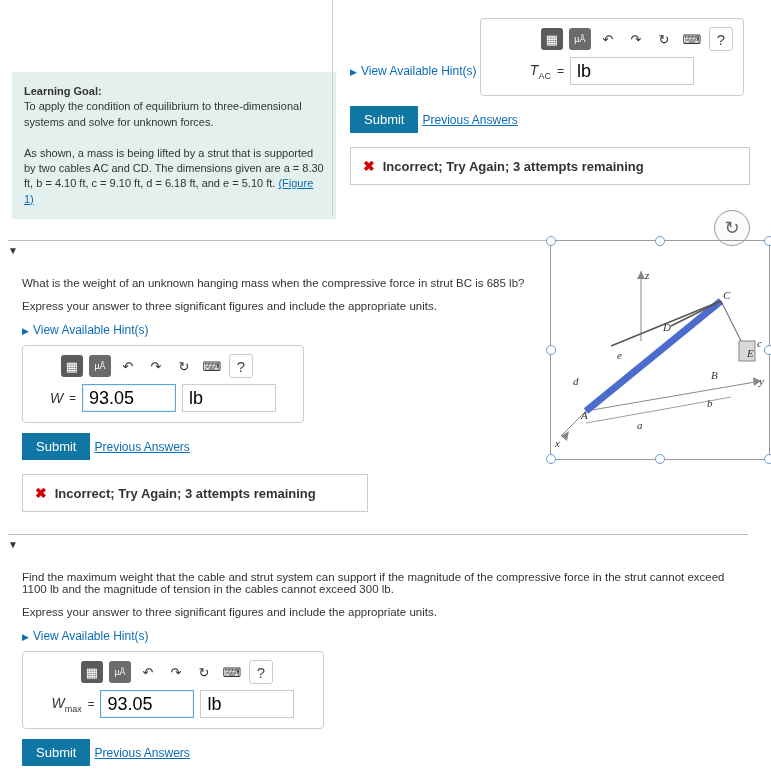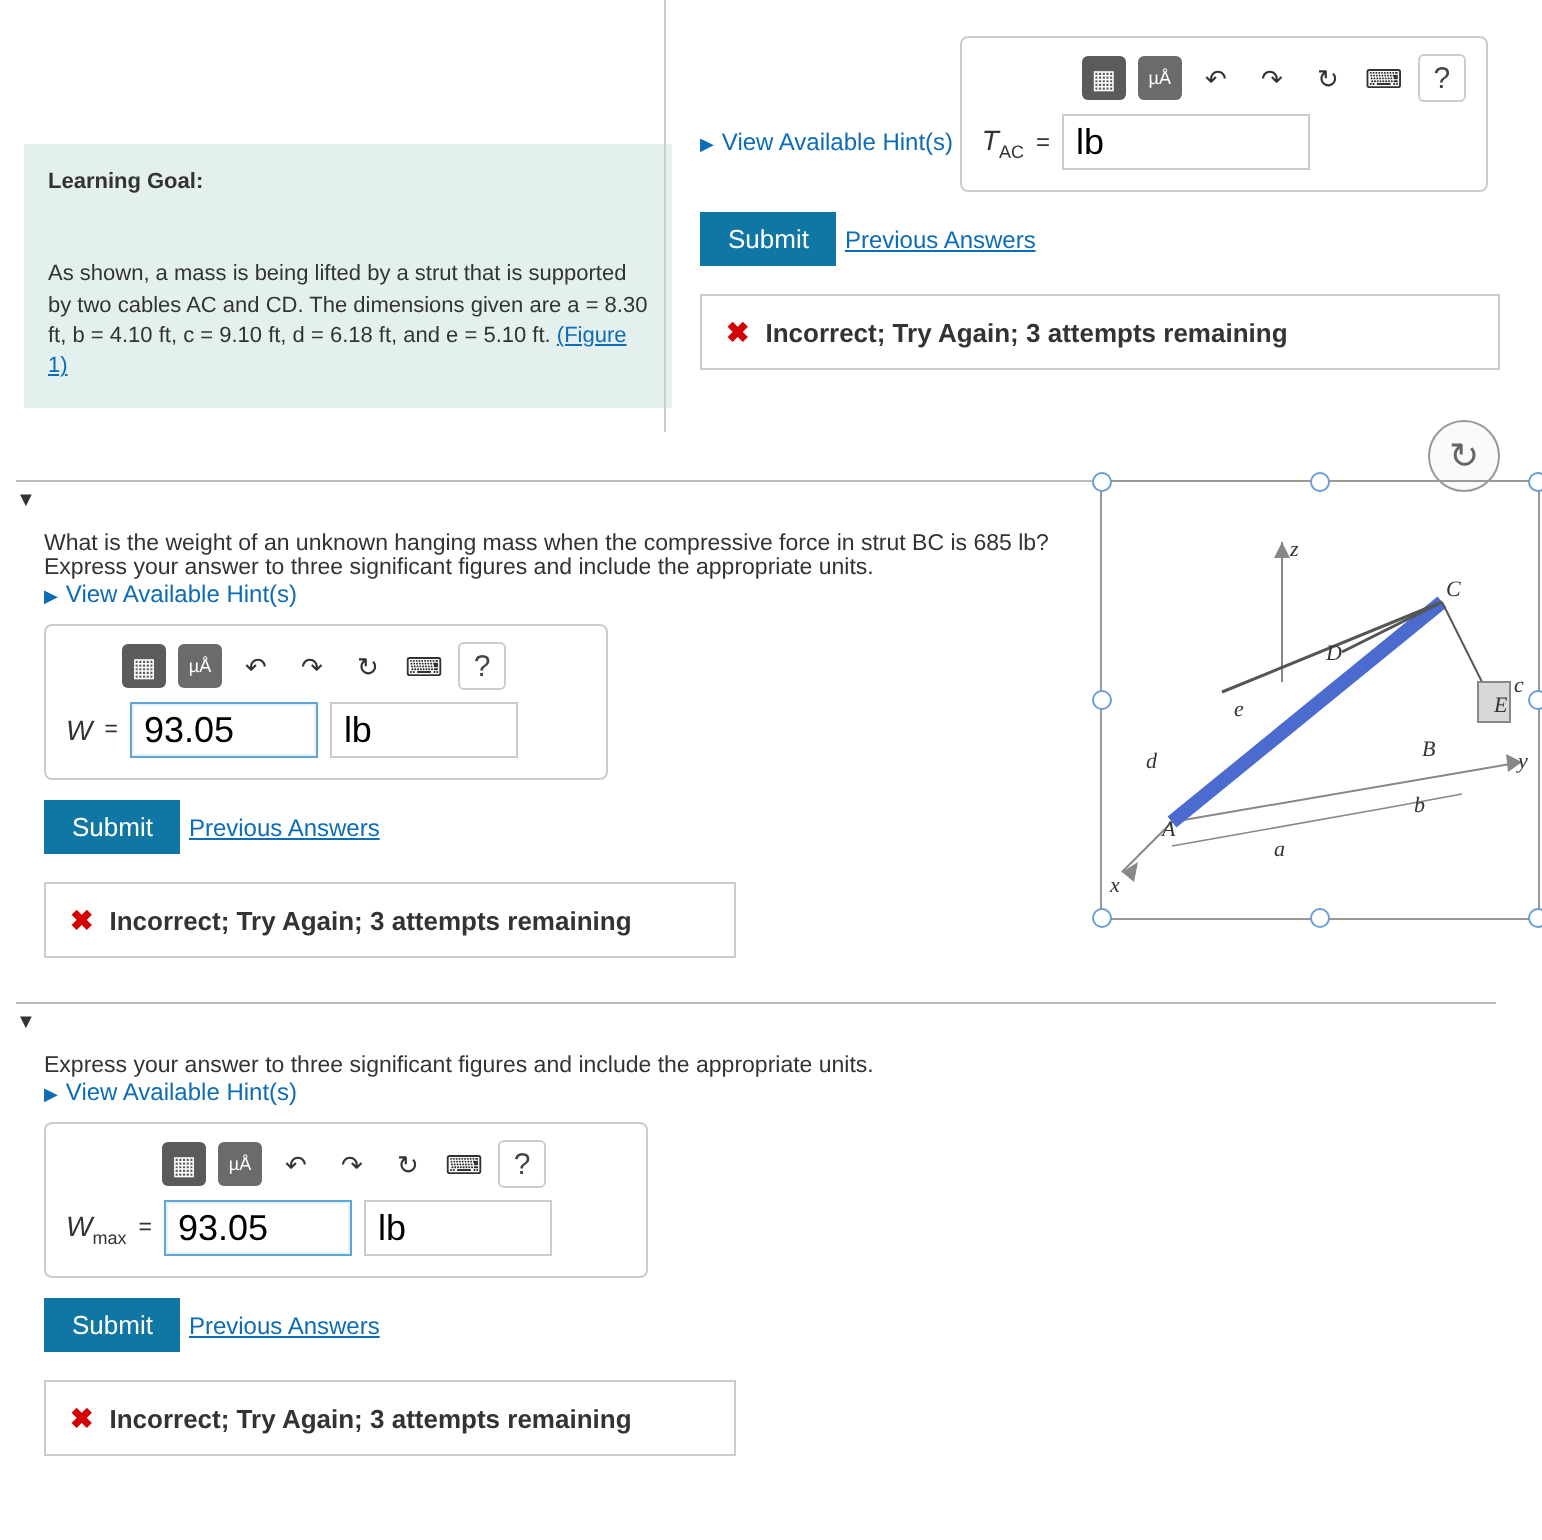--- a/index.html
+++ b/index.html
@@ -70,21 +70,21 @@
     border-radius: 3px;
     display: inline-flex;
     align-items: center;
     justify-content: center;
     font-size: 13px;
     color: #333;
   }
   .tool.dark { background: #5b5b5b; color: #fff; }
   .tool.dark2 { background: #6b6b6b; color: #fff; font-size: 9px; }
   .tool.help { border:1px solid #ccc; font-size: 15px; color:#444;}
-  .eq-row { display: flex; align-items: center; gap: 6px; }
+  .eq-row { display: flex; align-items: center; gap: 6px; justify-content: center; }
   .eq-label { font-style: italic; font-size: 14px; }
   .eq-label sub { font-size: 9px; font-style: normal; }
   .val-input {
     border: 1px solid #5da6d6;
     height: 26px;
     padding: 0 6px;
     font-size: 18px;
     width: 110px;
     box-shadow: 0 0 0 1px rgba(93,166,214,.15) inset;
   }
@@ -137,21 +137,21 @@
     border-top: 1px solid #bbb;
     padding-top: 4px;
     font-size: 12px;
     display: flex;
     align-items: center;
     gap: 6px;
   }
   .part-header .caret { font-size: 10px; }
   .part-header b { font-weight: bold; }
   .part-body { padding: 10px 0 0 14px; font-size: 11.5px; }
-  .part-body p { margin: 0 0; }
+  .part-body p { margin: 11px 0; }
   .bold { font-weight: normal; }
   
   .figure-wrap {
     position:absolute;
     left:550px;
     top:240px;
     width:218px;
     height:218px;
     border:1px solid #999;
   }
@@ -168,20 +168,21 @@
   .fig-inner{position:relative;width:100%;height:100%;}
   .fig-label{position:absolute;font-style:italic;font-size:11px;font-family:'Times New Roman',serif;}
 </style>
 </head>
 <body>
 
 <div class="layout">
 
   <div class="learning-goal">
     <b>Learning Goal:</b><br>
+    <span>To apply the condition of equilibrium to three-dimensional systems and solve for unknown forces.</span>
     <br><br>
     <span>As shown, a mass is being lifted by a strut that is supported by two cables AC and CD. The dimensions given are a = 8.30 ft, b = 4.10 ft, c = 9.10 ft, d = 6.18 ft, and e = 5.10 ft.</span>
     <a href="#" style="color:#0d6cb6;text-decoration:underline">(Figure 1)</a>
   </div>
 
   <div class="vr"></div>
 
   <div class="topright">
     <span class="hint-link">View Available Hint(s)</span>
 
@@ -291,20 +292,21 @@
         <span>Incorrect; Try Again; 3 attempts remaining</span>
       </div>
     </div>
   </div>
 
   <div class="part" style="width:740px;margin-top:14px">
     <div class="part-header">
       <span class="caret">▼</span>
     </div>
     <div class="part-body">
+      <p>Find the maximum weight that the cable and strut system can support if the magnitude of the compressive force in the strut cannot exceed 1100 lb and the magnitude of tension in the cables cannot exceed 300 lb.</p>
       <p class="bold">Express your answer to three significant figures and include the appropriate units.</p>
       <span class="hint-link">View Available Hint(s)</span>
 
       <div class="answer-box" style="display:block;width:280px">
         <div class="toolbar" style="margin-left:48px">
           <span class="tool dark">▦</span>
           <span class="tool dark2">µÅ</span>
           <span class="tool">↶</span>
           <span class="tool">↷</span>
           <span class="tool">↻</span>

